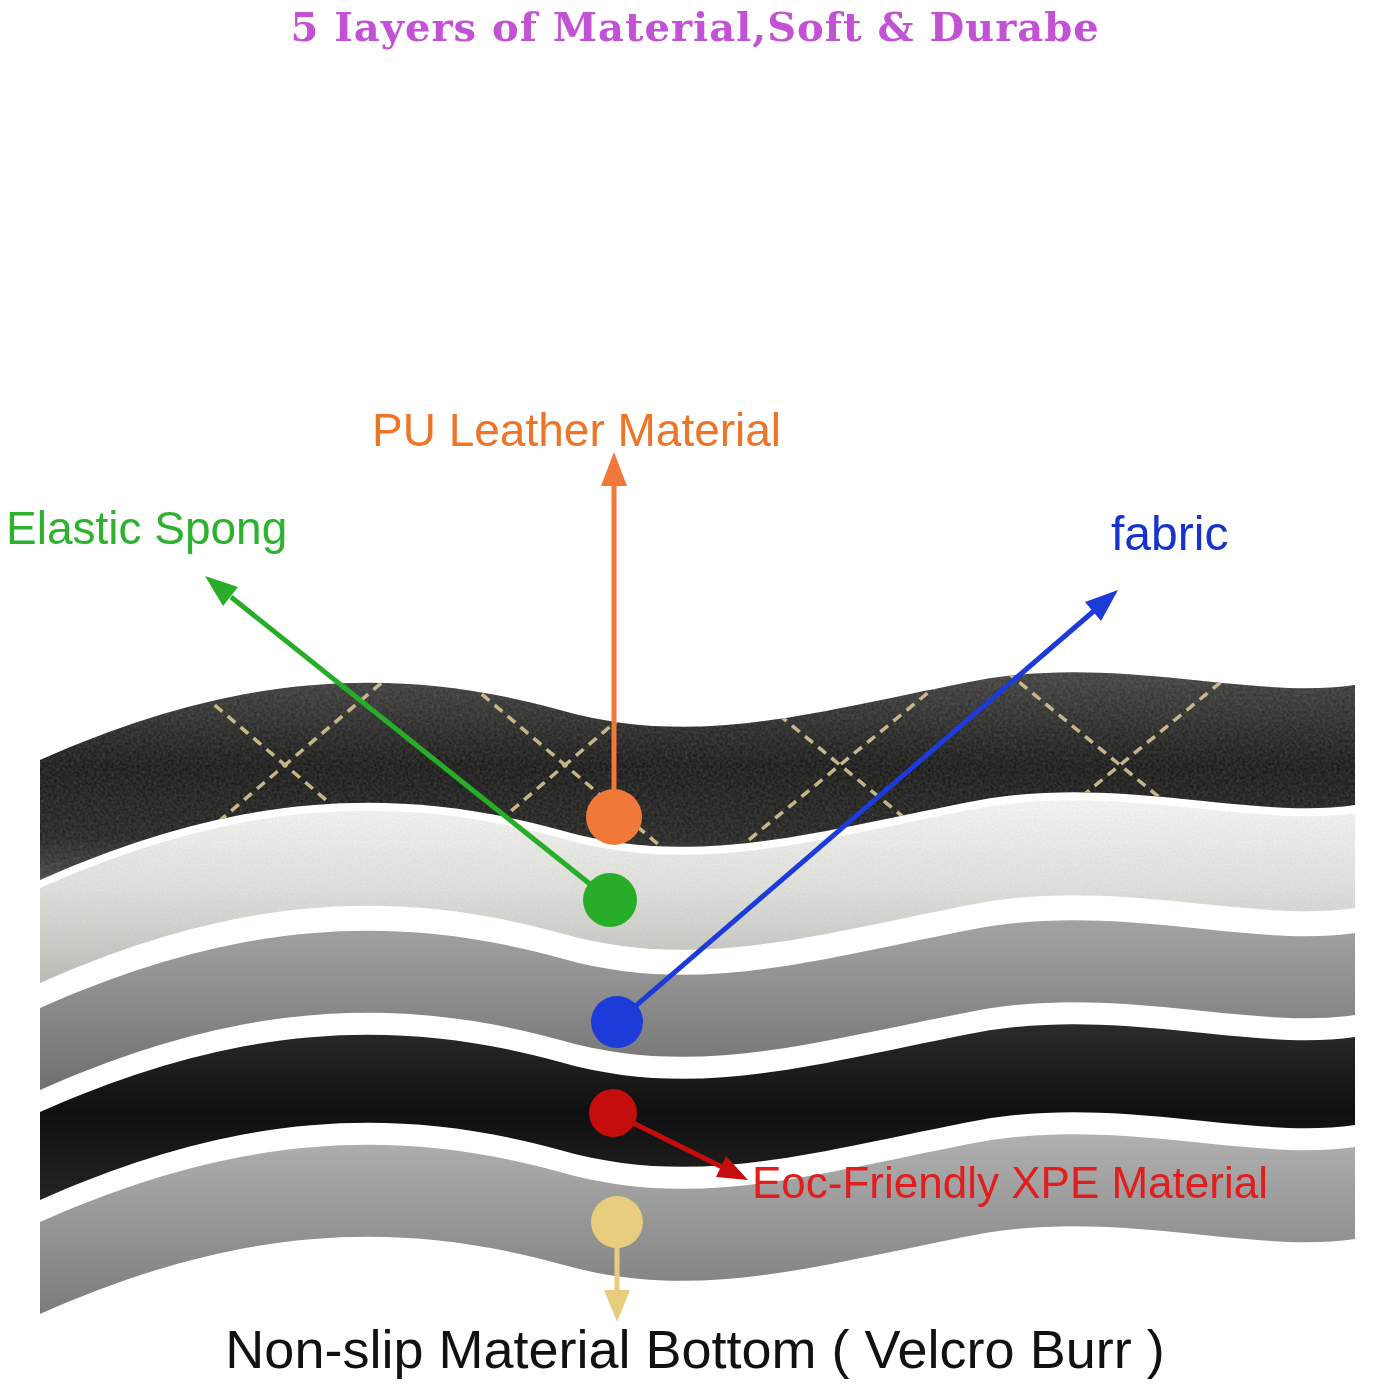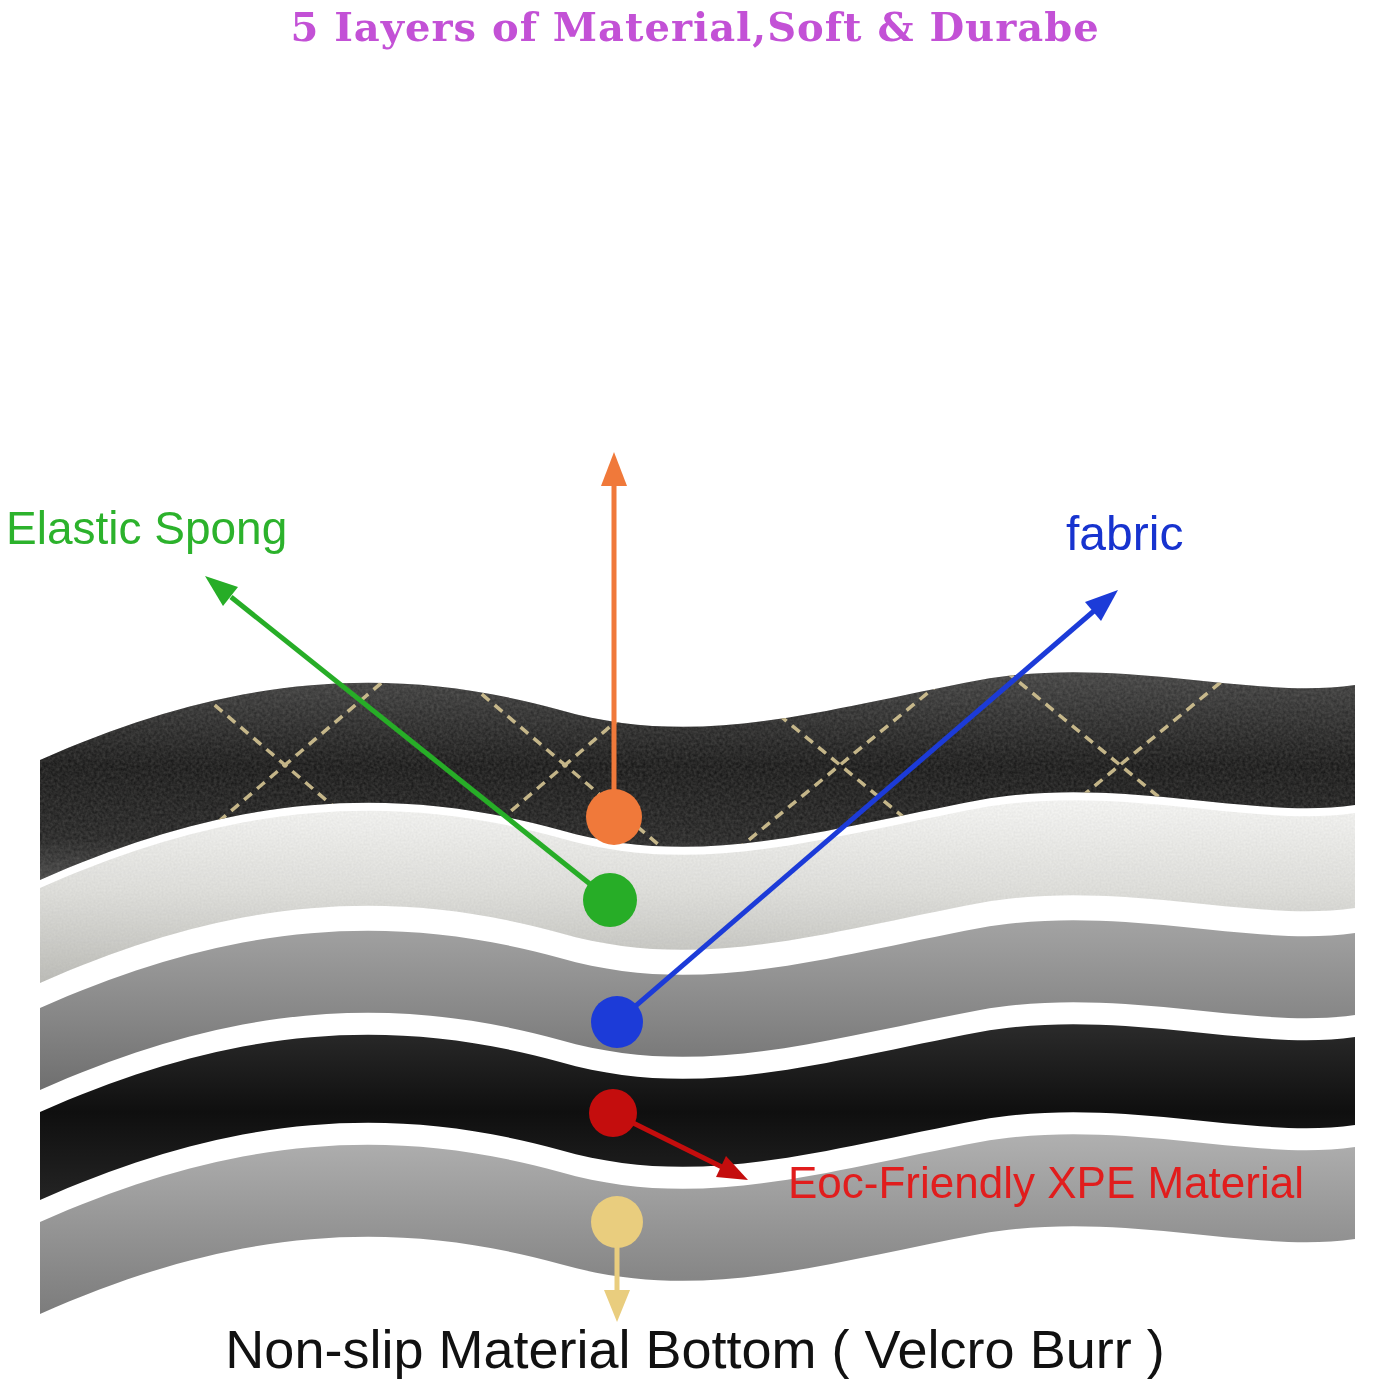--- a/index.html
+++ b/index.html
@@ -17,21 +17,21 @@
     left:0; right:0; top:4px;
     text-align:center;
     font-family:"DejaVu Serif", serif;
     font-weight:700;
     font-size:40px;
     letter-spacing:1px;
   }
   .lbl-pu      { left:372px;  top:404px;  font-size:46px; }
   .lbl-sponge  { left:6px;    top:502px;  font-size:46px;text-align:right; }
   .lbl-fabric  { left:1066px; top:506px;  font-size:48px; }
-  .lbl-xpe     { left:788px;  top:1158px; font-size:44px; }
+  .lbl-xpe     { left:752px;  top:1158px; font-size:44px; }
   .lbl-bottom  { left:0; right:0; top:1318px; text-align:center; font-size:54px; }
   .arrow-line  { stroke-width:5; fill:none; }
   .dot { stroke:none; }
 </style>
 </head>
 <body>
 
 <div id="stage">
 
   <svg width="1390" height="1389" viewBox="0 0 1390 1389">
@@ -137,22 +137,23 @@
 
     <circle class="dot" cx="614" cy="817" r="28" style="fill: rgb(240, 121, 58);"></circle>
     <circle class="dot" cx="610" cy="900" r="27" style="fill: rgb(39, 173, 39);"></circle>
     <circle class="dot" cx="617" cy="1022" r="26" style="fill: rgb(28, 59, 216);"></circle>
     <circle class="dot" cx="613" cy="1113" r="24" style="fill: rgb(196, 13, 13);"></circle>
     <circle class="dot" cx="617" cy="1222" r="26" style="fill: rgb(233, 205, 126);"></circle>
   </svg>
 
   <div class="label title" style="color: rgb(195, 81, 214);">5 Iayers of Material,Soft &amp; Durabe</div>
 
+  <div class="label lbl-pu" style="color: rgb(238, 116, 40);">PU Leather Material</div>
 
   <div class="label lbl-sponge" style="color: rgb(44, 178, 44);">Elastic Spong</div>
 
-  <div class="label lbl-fabric" style="color: rgb(23, 51, 207);">fabric</div>
+  <div class="label lbl-fabric" style="color: rgb(23, 51, 207); margin-left: 45px;">fabric</div>
 
   <div class="label lbl-xpe" style="color: rgb(225, 29, 29);">Eoc-Friendly XPE Material</div>
 
   <div class="label lbl-bottom" style="color: rgb(17, 17, 17);">Non-slip Material Bottom ( Velcro Burr )</div>
 
 </div>
 
 </body></html>

